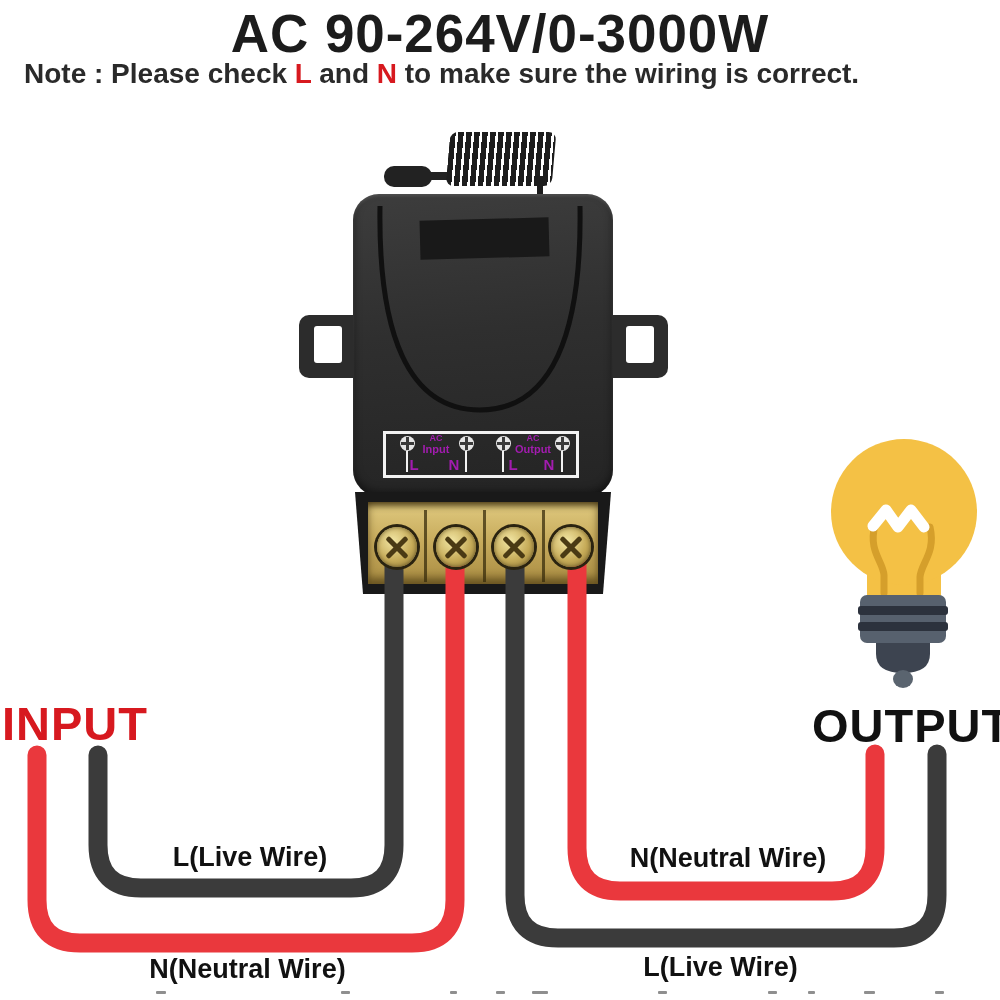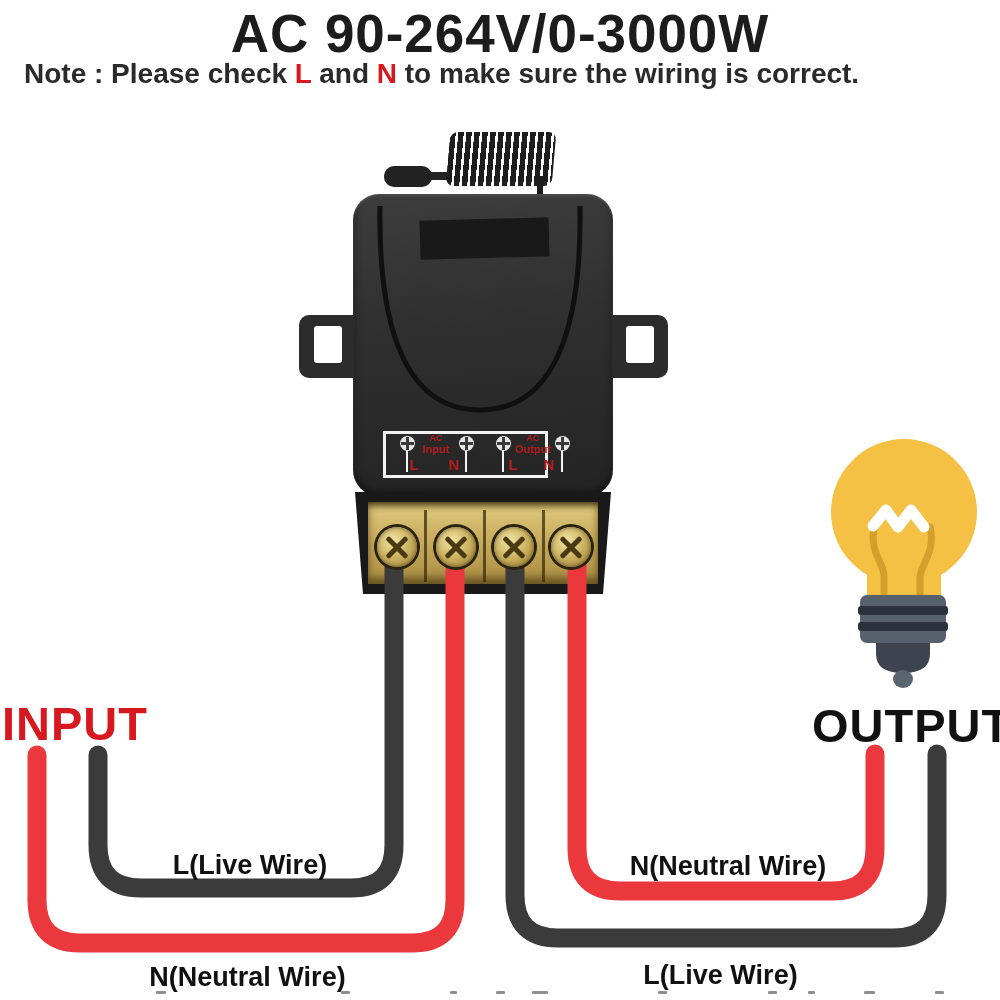--- a/index.html
+++ b/index.html
@@ -30,22 +30,22 @@
   .tab-right{left:611px;top:315px;border-radius:0 10px 10px 0;}
   .tab .hole{position:absolute;width:28px;height:37px;background:#ffffff;border-radius:3px;}
   .tab-left .hole{left:15px;top:11px;}
   .tab-right .hole{left:15px;top:11px;}
 
   .face-curve{left:353px;top:194px;z-index:1;}
   .dev-sticker{left:420px;top:219px;width:129px;height:39px;background:#191919;
                transform:rotate(-1.5deg);z-index:1;}
 
   
-  .plate{left:383px;top:431px;width:165px;height:47px;border:3px solid #f2f2f2;z-index:2;
-         box-sizing:border-box;color:#b91c1c;}
+  .plate{left:383px;top:431px;width:196px;height:47px;border:3px solid #f2f2f2;z-index:2;
+         box-sizing:border-box;color:#a21caf;}
   .pscrew{position:absolute;width:15px;height:15px;border-radius:50%;background:#e6e6e6;top:1.5px;}
   .pscrew::before,.pscrew::after{content:"";position:absolute;background:#3a3a3a;}
   .pscrew::before{left:1px;right:1px;top:6px;height:3px;}
   .pscrew::after{top:1px;bottom:1px;left:6px;width:3px;}
   .vline{position:absolute;width:2px;top:17px;height:21px;background:#f2f2f2;}
   .acword{position:absolute;top:0;text-align:center;font-weight:bold;line-height:1;}
   .acword .l1{font-size:9px;display:block;}
   .acword .l2{font-size:11px;display:block;margin-top:1px;}
   .lnletter{position:absolute;top:22px;width:20px;text-align:center;
             font-size:15px;font-weight:bold;}
@@ -66,21 +66,21 @@
   .gscrew::after{transform:rotate(-45deg);}
 
   
   .wires{left:0;top:0;z-index:2;pointer-events:none;}
   .bulb{left:823px;top:433px;z-index:1;}
 
   
   .io-label{font-weight:bold;font-size:47px;letter-spacing:1px;}
   .input-label{left:2px;top:696px;}
   .output-label{left:812px;top:698px;color:#111;}
-  .wire-label{font-weight:bold;font-size:27px;color:#111;text-align:center;z-index:4;margin-top:8px;}
+  .wire-label{font-weight:bold;font-size:27px;color:#111;text-align:center;z-index:4;}
   .wl-left-live{left:145px;top:842px;width:210px;}
   .wl-left-neutral{left:125px;top:954px;width:245px;}
   .wl-right-neutral{left:608px;top:843px;width:240px;}
   .wl-right-live{left:618px;top:952px;width:205px;}
 
   
   .dash{position:absolute;top:991px;height:3px;background:#8f8f8f;border-radius:1px;}
 </style>
 </head>
 <body>

